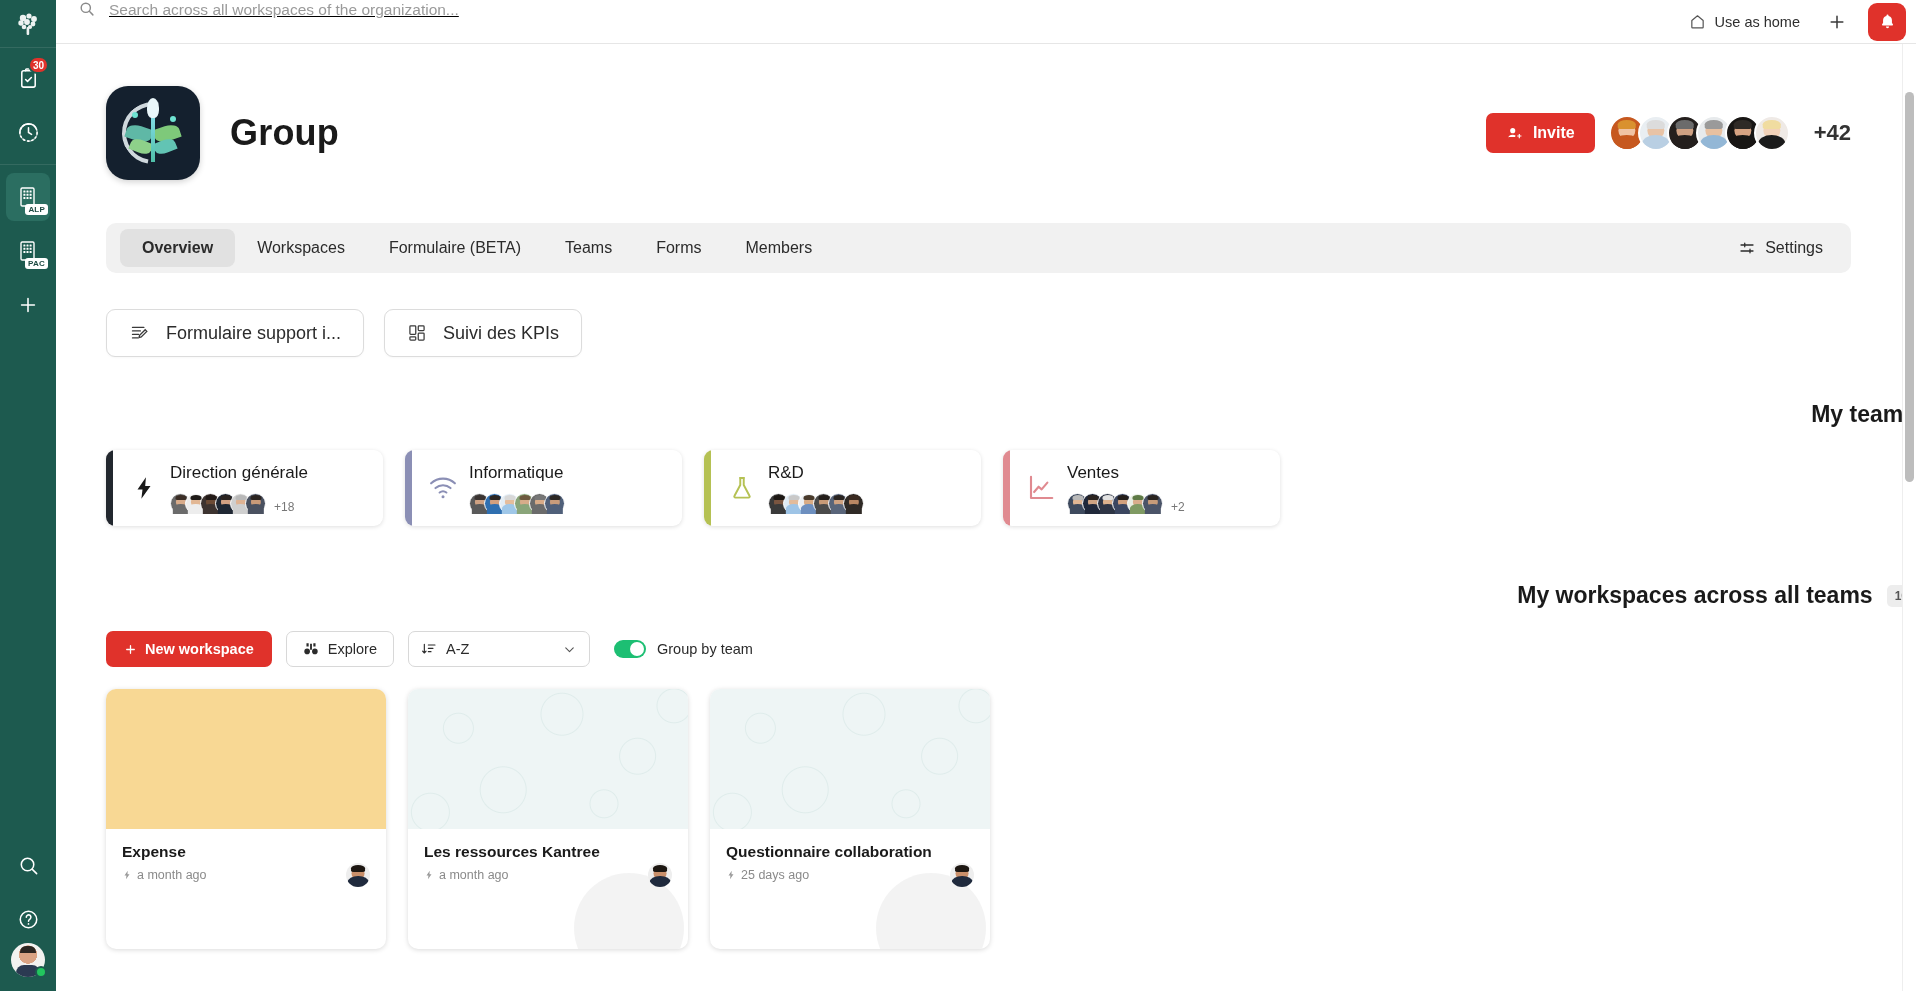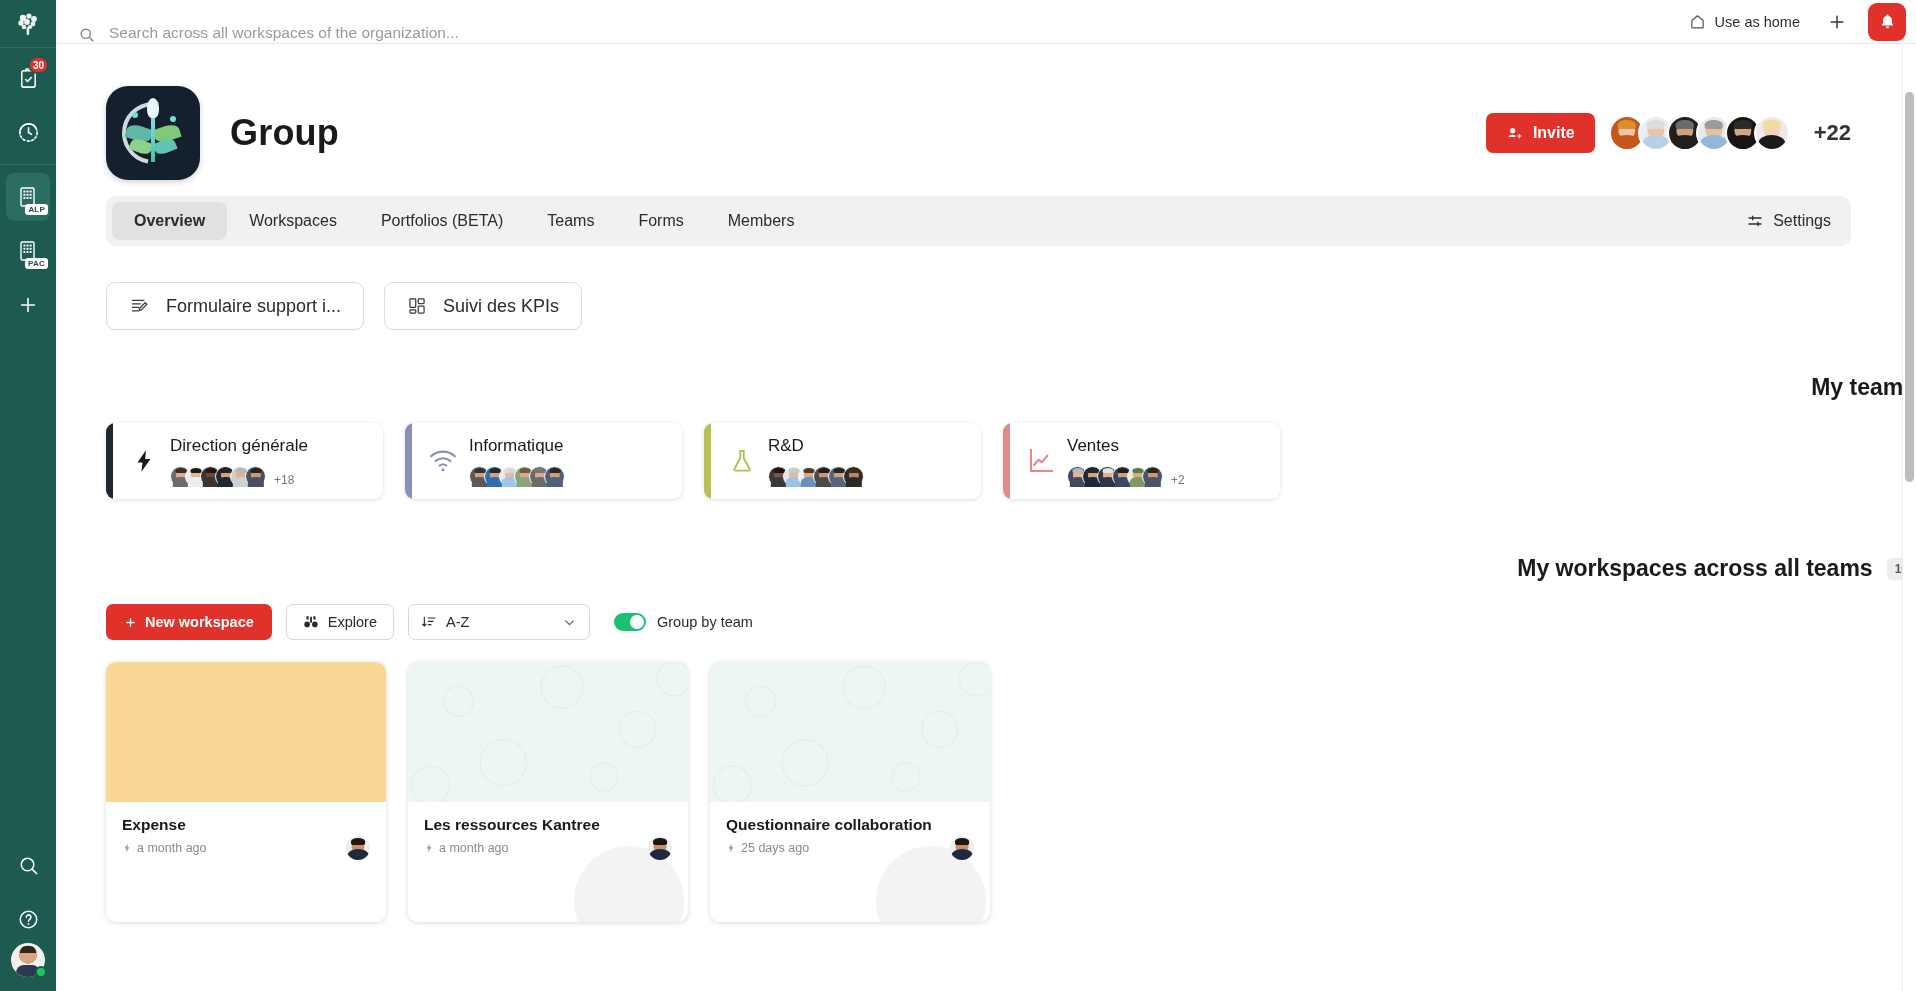--- a/index.html
+++ b/index.html
@@ -81,22 +81,22 @@
 
   
   #topbar {
     position: absolute; left: 56px; top: 0;
     width: 1860px; height: 44px;
     background: #ffffff;
     border-bottom: 1px solid #e6e6e6;
     display: flex; align-items: center;
   }
   #search-wrap {
-    display: flex; align-items: flex-end; gap: 12px;
-    margin-left: 22px; flex: 1; height: 100%; cursor: text;
+    display: flex; align-items: flex-start; gap: 12px;
+    margin-left: 22px; flex: 1; height: 100%; cursor: text; text-decoration: underline;
   }
   #search-input {
     border: none; outline: none; background: transparent;
     font-size: 15.5px; color: #3a3a3a; width: 680px;
     font-family: "Liberation Sans", sans-serif;
   }
   #search-input::placeholder { color: #9a9a9a; }
   #use-as-home {
     display: flex; align-items: center; gap: 9px;
     font-size: 14.5px; color: #2f2f2f; cursor: pointer;
@@ -198,24 +198,24 @@
     width:54%; height:54%; border-radius:50%; background: var(--skin, #e0b394);
   }
   .face-av:after {
     content:""; position:absolute; left:50%; bottom:-8%; transform:translateX(-50%);
     width:86%; height:52%; border-radius:50% 50% 0 0; background: var(--cloth, #3c4a5e);
   }
   .hair { position:absolute; left:50%; top:8%; transform:translateX(-50%); width:58%; height:28%; border-radius:50% 50% 20% 20%; background: var(--hair,#3b2d25); z-index:2;}
 
   
   #tabs-row {
-    margin: 16px 0 0 50px;
+    margin: 43px 0 0 50px;
     width: 1745px; height: 50px;
     background: #f1f1f1; border-radius: 10px;
-    display: flex; align-items: center; padding: 0 6px;
+    display: flex; align-items: center; padding: 0 14px;
     position: relative;
   }
   .tab {
     height: 38px; padding: 0 22px;
     display: flex; align-items: center; justify-content: center;
     font-size: 16px; color: #2b2b2b; border-radius: 8px;
     cursor: pointer; white-space: nowrap;
   }
   .tab.active { background: #e1e1e1; font-weight: 600; }
   #settings-btn {
@@ -512,28 +512,28 @@
         <div class="av face-av" style="--skin:#e7c0a0;--cloth:#93b7d6;background:#e7eaec">
             <span class="hair" style="--hair:#9a9a9a"></span>
           </div>
         <div class="av face-av" style="--skin:#d6a382;--cloth:#181614;background:#181614">
             <span class="hair" style="--hair:#2f2a26"></span>
           </div>
         <div class="av face-av" style="--skin:#f2d2b8;--cloth:#1b1b1b;background:#efeae6">
             <span class="hair" style="--hair:#f0dca0"></span>
           </div>
       </div>
-      <div id="member-more">+22</div>
+      <div id="member-more">+42</div>
     </div>
   </div>
 
   <div id="tabs-row">
     <div class="tab active">Overview</div>
     <div class="tab">Workspaces</div>
-    <div class="tab">Portfolios (BETA)</div>
+    <div class="tab">Formulaire (BETA)</div>
     <div class="tab">Teams</div>
     <div class="tab">Forms</div>
     <div class="tab">Members</div>
 
     <div id="settings-btn">
       <svg width="18" height="18" viewBox="0 0 24 24" fill="none" stroke="#2b2b2b" stroke-width="1.7" stroke-linecap="round">
         <path d="M4 8h16M4 16h16"></path>
         <path d="M9 5.6v4.8M16 13.6v4.8"></path>
       </svg>
       <span>Settings</span>

